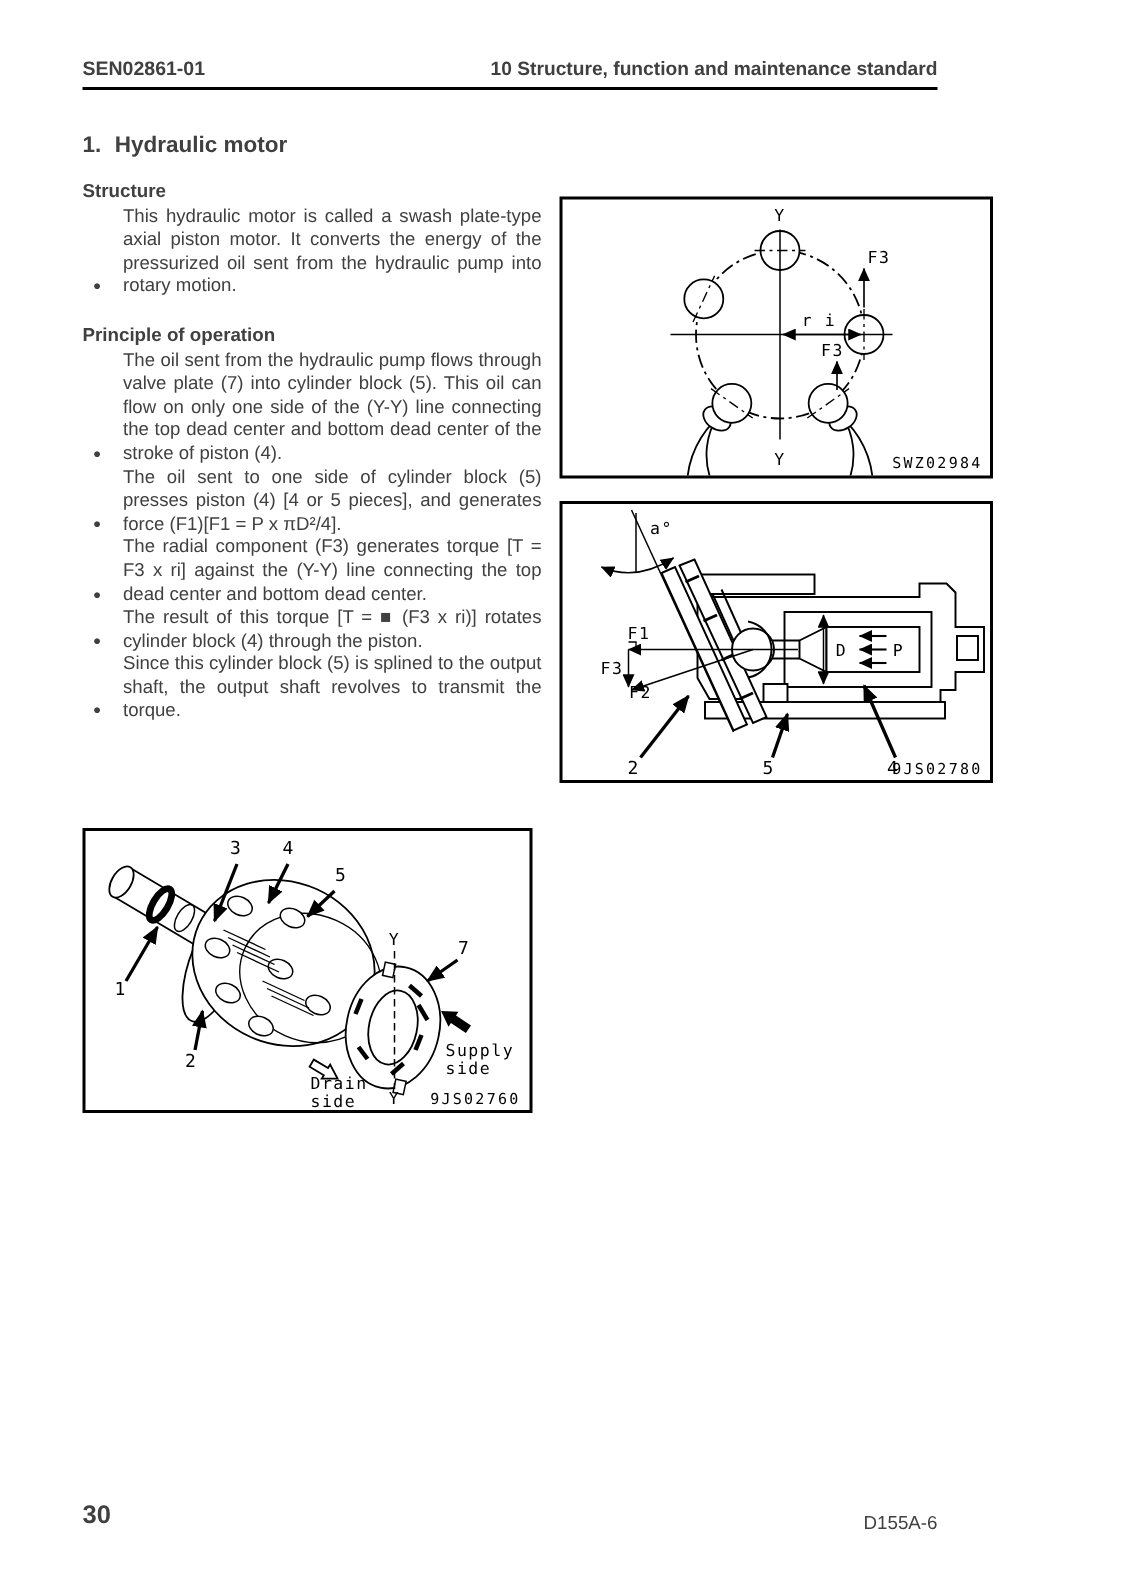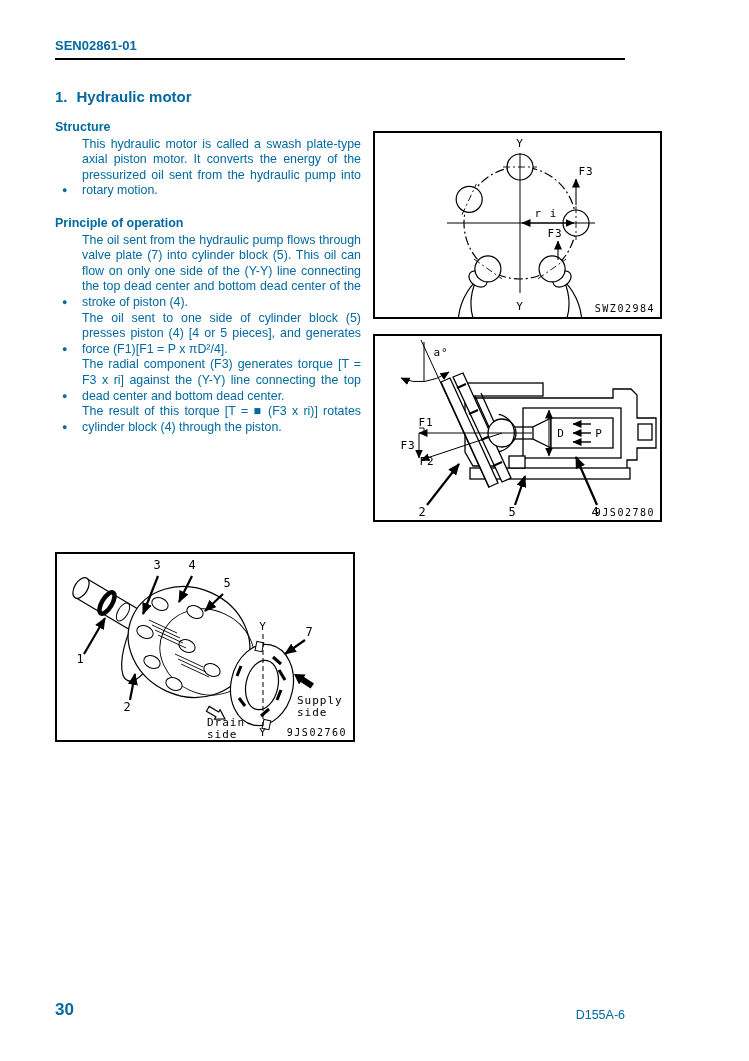--- a/index.html
+++ b/index.html
@@ -1,16 +1,16 @@
 <!DOCTYPE html>
 <html><head>
 <meta charset="utf-8">
 <style>
   html,body{margin:0;padding:0;background:#fff;}
-  .page{position:relative;width:680px;height:1061px;background:#fff;color:#0369a1;
+  .page{position:relative;width:680px;height:1061px;background:#fff;color:#404040;
         font-family:"Liberation Sans",sans-serif;overflow:hidden;}
 
   
   .hdr{position:absolute;left:55px;right:55px;top:38px;display:flex;
        justify-content:space-between;align-items:flex-end;
        border-bottom:2px solid #000;padding-bottom:5px;}
   .hdr .code{font-size:13px;font-weight:bold;}
   .hdr .chapter{font-size:12.8px;font-weight:bold;}
 
   
@@ -42,20 +42,21 @@
   .pgnum{position:absolute;left:55px;top:1000px;font-size:17px;font-weight:bold;}
   .model{position:absolute;right:55px;top:1008px;font-size:12.5px;}
 </style>
 </head>
 <body>
 
 <div class="page">
 
   <div class="hdr">
     <span class="code">SEN02861-01</span>
+    <span class="chapter">10 Structure, function and maintenance standard</span>
   </div>
 
   <div class="title">
     <span>1.</span>
     <span>Hydraulic motor</span>
   </div>
 
   <div class="col">
     <div class="sec">
       <div class="sec-h">Structure</div>
@@ -75,20 +76,24 @@
         <span class="m"></span>
         <span class="t">The oil sent to one side of cylinder block (5) presses piston (4) [4 or 5 pieces], and generates force (F1)[F1 = P x πD²/4].</span>
       </div>
       <div class="b">
         <span class="m"></span>
         <span class="t">The radial component (F3) generates torque [T = F3 x ri] against the (Y-Y) line connecting the top dead center and bottom dead center.</span>
       </div>
       <div class="b">
         <span class="m"></span>
         <span class="t">The result of this torque [T = ■ (F3 x ri)] rotates cylinder block (4) through the piston.</span>
+      </div>
+      <div class="b">
+        <span class="m"></span>
+        <span class="t">Since this cylinder block (5) is splined to the output shaft, the output shaft revolves to transmit the torque.</span>
       </div>
     </div>
   </div>
 
   <div class="fig" id="fig1">
     <svg width="285" height="184" viewBox="0 0 285 184">
       <defs>
         <marker id="a1" markerUnits="userSpaceOnUse" markerWidth="9" markerHeight="8" refX="8.5" refY="4" orient="auto-start-reverse">
           <path d="M0,0 L9,4 L0,8 Z"></path>
         </marker>

